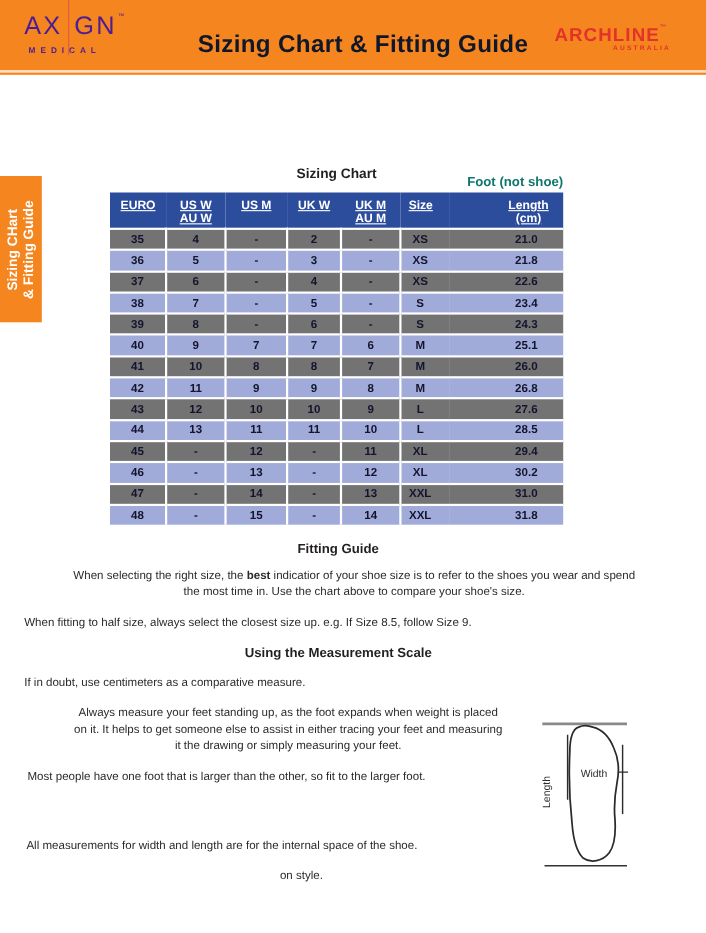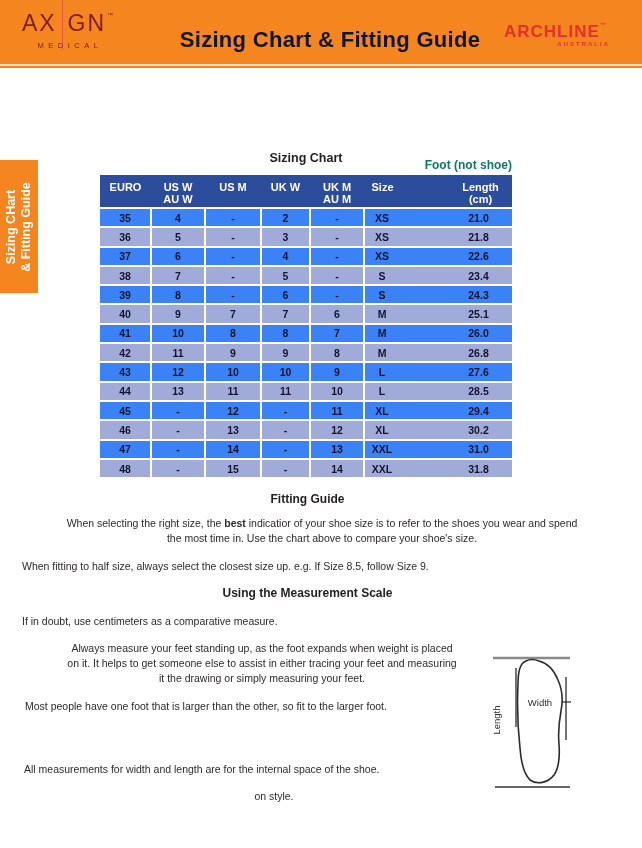--- a/index.html
+++ b/index.html
@@ -5,26 +5,26 @@
   html,body{margin:0;padding:0;background:#fff;}
   .page{
     position:relative;width:642px;height:848px;background:#ffffff;overflow:hidden;
     font-family:"Liberation Sans",sans-serif;color:#2d2a2b;
   }
   
   .header{position:absolute;left:0;top:0;width:642px;height:64px;background:#F5851F;}
   .hdr-pale{position:absolute;left:0;top:64px;width:642px;height:2px;background:#FBE0BF;}
   .hdr-line{position:absolute;left:0;top:66px;width:642px;height:2px;background:#F5851F;}
 
-  .brand{position:absolute;left:22px;top:7px;width:92px;text-align:center;color:#7f1d1d;}
+  .brand{position:absolute;left:22px;top:7px;width:92px;text-align:left;color:#4c1d95;}
   .brand-word{display:flex;justify-content:center;align-items:center;height:32px;
     font-size:23px;letter-spacing:2px;font-weight:400;}
   .brand-line{display:inline-block;width:2px;height:52px;background:#E0564A;margin:0 5px;margin-top:2px;}
   .brand-tm{font-size:6px;vertical-align:top;position:relative;top:-8px;left:1px;}
-  .brand-sub{font-size:7.5px;letter-spacing:4.5px;font-weight:normal;margin-top:2px;padding-left:4px;}
+  .brand-sub{font-size:7.5px;letter-spacing:4.5px;font-weight:bold;margin-top:2px;padding-left:4px;}
 
   .page-title{position:absolute;left:160px;top:27px;width:340px;text-align:center;
     color:#0f172a;font-size:22px;font-weight:bold;letter-spacing:.3px;}
 
   .partner{position:absolute;left:504px;top:23px;width:120px;color:#E3312B;}
   .partner-name{font-size:17px;font-weight:bold;letter-spacing:1px;line-height:17px;}
   .partner-tm{font-size:6px;vertical-align:top;position:relative;top:-6px;}
   .partner-sub{font-size:6px;font-weight:bold;letter-spacing:2px;text-align:right;margin-top:1px;padding-right:14px;}
 
   
@@ -34,29 +34,29 @@
 
   
   .chart-title{position:absolute;left:100px;top:151px;width:412px;text-align:center;
     font-size:12.5px;font-weight:bold;color:#231f20;}
   .foot-note{position:absolute;left:400px;top:158px;width:112px;text-align:right;
     font-size:12px;font-weight:bold;color:#0f766e;}
 
   table.sizing{position:absolute;left:100px;top:175px;width:412px;border-collapse:collapse;table-layout:fixed;}
   table.sizing thead th{background:#2C4C9C;color:#fff;font-size:11px;font-weight:bold;
     vertical-align:top;padding:6px 0 0 0;height:33px;box-sizing:border-box;text-align:center;}
-  table.sizing thead th span{display:block;line-height:12px;}
+  table.sizing thead th span{display:block;line-height:12px;text-decoration:underline;}
   table.sizing thead th:last-child{padding-left:40px;}
   table.sizing thead th:nth-child(6){padding-right:8px;}
   table.sizing tbody td{font-size:10.5px;font-weight:bold;color:#14142E;text-align:center;
     height:17.3px;border-top:2px solid #fff;padding:0;}
   table.sizing tbody td:nth-child(-n+5){border-right:2px solid #fff;}
   table.sizing tbody td:nth-child(6){padding-right:10px;}
   table.sizing tbody td:last-child{padding-left:36px;}
-  table.sizing tr.odd{background:#3b82f6;}
+  table.sizing tr.odd{background:#737373;}
   table.sizing tr.even{background:#A1ABD9;}
 
   
   .h-center{position:absolute;left:0;width:615px;text-align:center;
     font-size:12px;font-weight:bold;color:#231f20;}
   .para{position:absolute;font-size:10.5px;line-height:15px;color:#2d2a2b;}
   .para .ln{display:block;text-align:center;}
 
   
   .foot-svg{position:absolute;left:490px;top:650px;}

